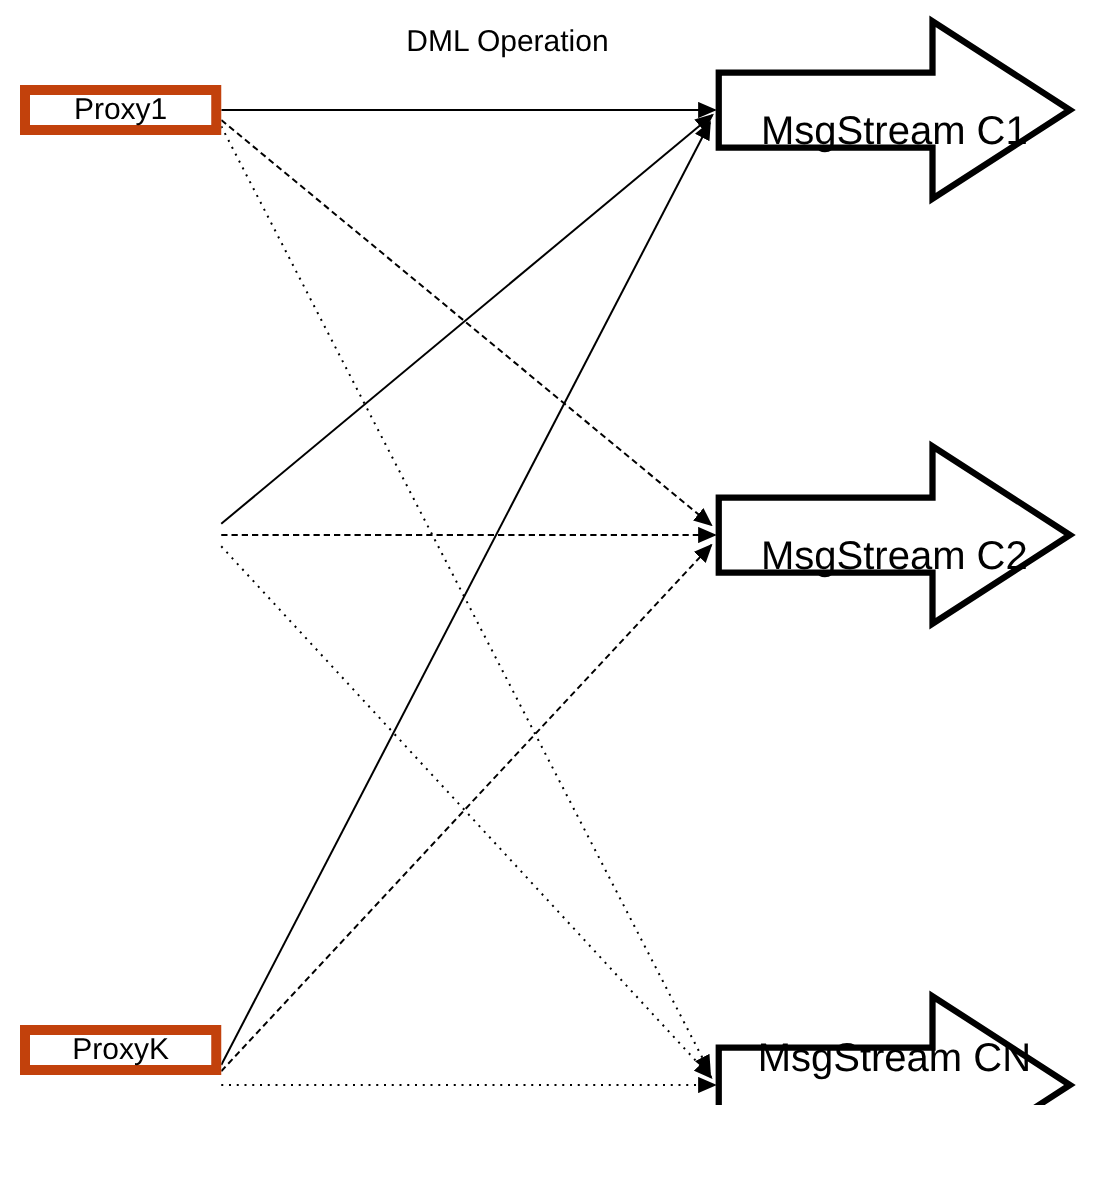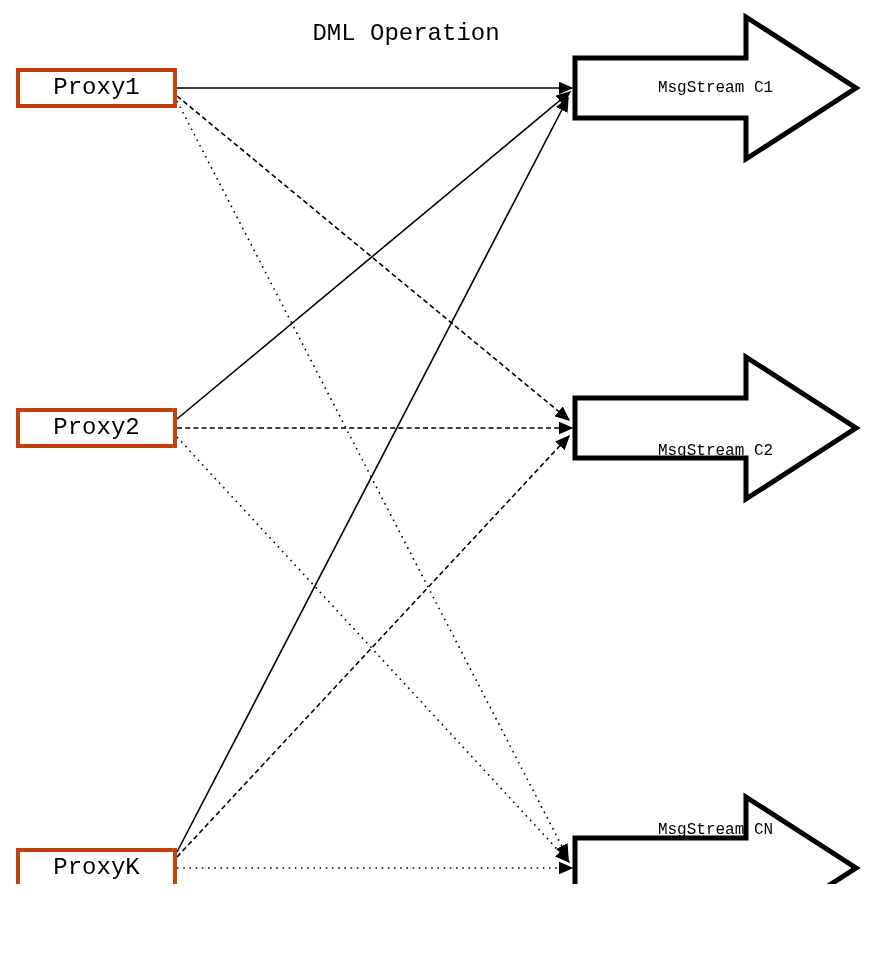--- a/index.html
+++ b/index.html
@@ -5,58 +5,59 @@
   html, body {
     margin: 0;
     padding: 0;
     background: #ffffff;
   }
   #canvas {
     position: relative;
     width: 875px;
     height: 884px;
     background: #ffffff;
-    font-family: Liberation Mono, monospace;
+    font-family: Liberation Sans, sans-serif;
     color: #000000;
     overflow: hidden;
   }
   #wires {
     position: absolute;
     left: 0; top: 0;
     width: 875px; height: 956px;
   }
   .conn { stroke: #000000; stroke-width: 1.6px; fill: none; }
   .conn.dashed { stroke-dasharray: 5 3.2; }
   .conn.dotted { stroke-dasharray: 1.6 4.6; }
   .block-arrow { fill: #ffffff; stroke: #000000; stroke-width: 5px; stroke-linejoin: miter; }
   .proxy-box {
     position: absolute;
     left: 16px;
     width: 161px;
     height: 40px;
     box-sizing: border-box;
-    border: 4px solid #c2410c;
+    border: 8px solid #c2410c;
     background: #ffffff;
     display: flex;
     align-items: center;
     justify-content: center;
     font-size: 24px;
     line-height: 1;
   }
   .stream-label {
     position: absolute;
     left: 575px;
     width: 281px;
     height: 28px;
     display: flex;
     align-items: center;
     justify-content: center;
-    font-size: 16px;
+    font-size: 32px;
     line-height: 1;
     white-space: nowrap;
+    margin-top: 16px;
   }
   .diagram-title {
     position: absolute;
     left: 256px;
     top: 21px;
     width: 300px;
     text-align: center;
     font-size: 24px;
     line-height: 26px;
   }
@@ -90,24 +91,21 @@
     <polygon class="block-arrow" points="575,838 746,838 746,797 856,868 746,939 746,898 575,898"></polygon>
   </svg>
 
   <div class="diagram-title">
     <div>DML Operation</div>
   </div>
 
   <div class="proxy-box" style="top:68px">
     <span>Proxy1</span>
   </div>
-  <div class="proxy-box" style="top:408px">
-    <span>Proxy2</span>
-  </div>
-  <div class="proxy-box" style="top:848px">
+  <div class="proxy-box" style="top:820px">
     <span>ProxyK</span>
   </div>
 
   <div class="stream-label" style="top:74px">MsgStream C1</div>
-  <div class="stream-label" style="top:437px">MsgStream C2</div>
+  <div class="stream-label" style="top:414px">MsgStream C2</div>
   <div class="stream-label" style="top:816px">MsgStream CN</div>
 
 </div>
 
 </body></html>

